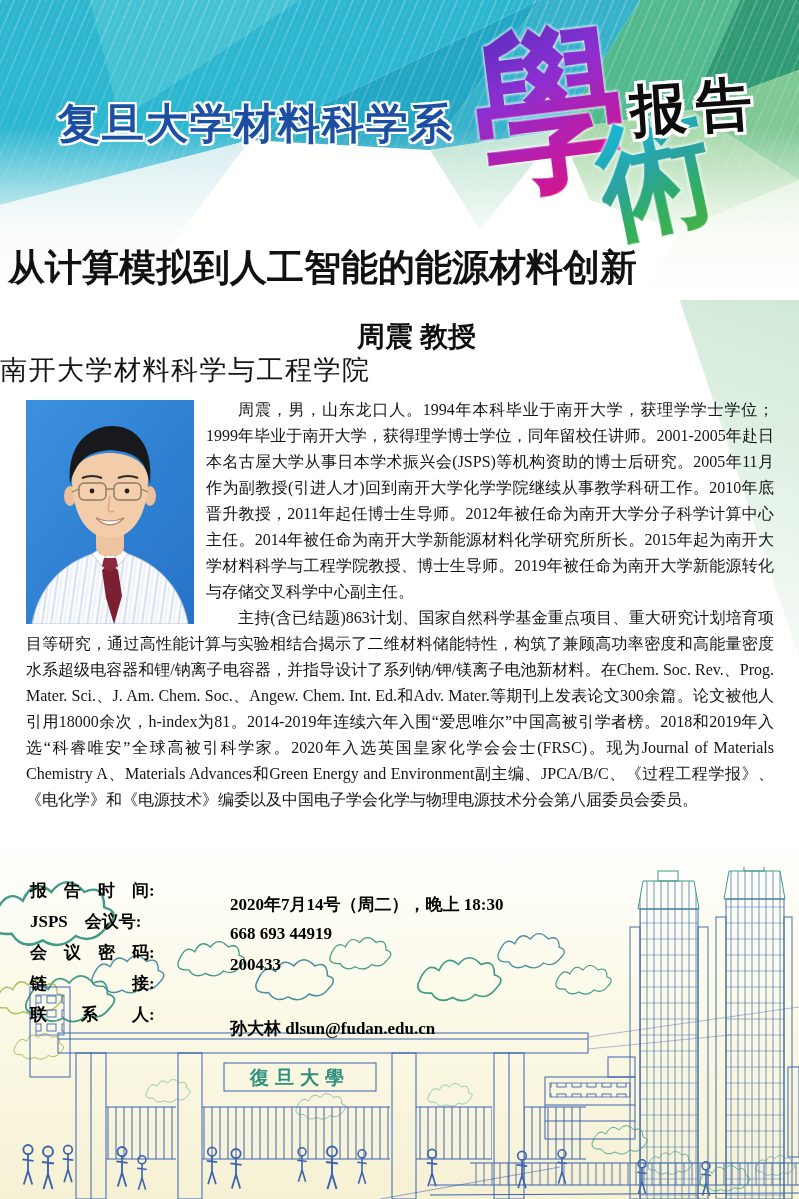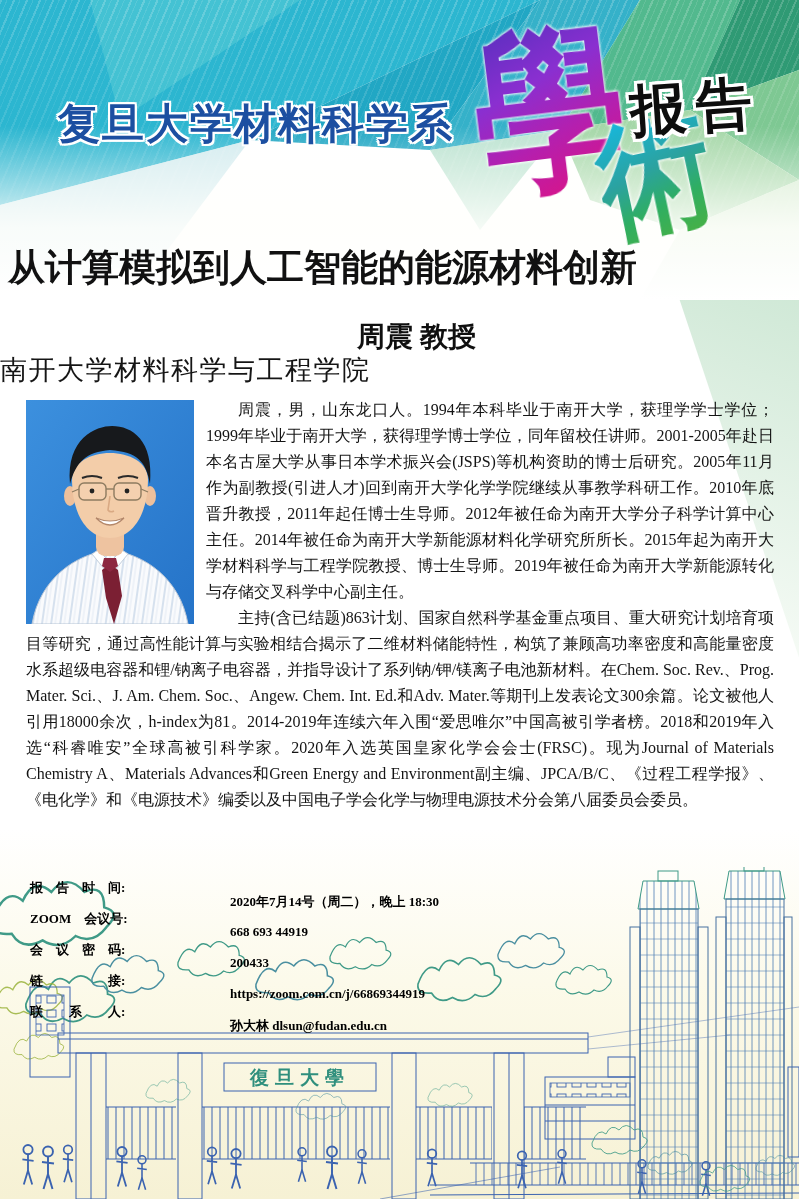--- a/index.html
+++ b/index.html
@@ -75,21 +75,21 @@
   }
   
   .bio{
     position:absolute;left:26px;top:397px;width:748px;z-index:5;
     font-size:16px;line-height:26px;text-align:justify;color:#141414;
   }
   .bio p{margin:0;text-indent:2em;}
   .photo-wrap{float:left;width:168px;height:224px;margin:3px 12px 4px 0;}
   
   .details{position:absolute;left:30px;top:879px;width:600px;z-index:6;
-    font-size:13px;font-weight:bold;color:#000;}
+    font-size:17px;font-weight:bold;color:#000;}
   .drow{position:relative;height:22px;margin-bottom:9px;white-space:nowrap;}
   .dlabel{display:inline-block;}
   .dvalue{position:absolute;left:200px;top:0;white-space:nowrap;margin-top:14px;}
   .dvalue.link{color:#000;text-decoration:none;}
   
   .footer-sketch{position:absolute;left:0;bottom:0;width:799px;height:332px;z-index:3;}
 </style>
 </head>
 <body>
 
@@ -174,30 +174,29 @@
     <p>周震，男，山东龙口人。1994年本科毕业于南开大学，获理学学士学位；1999年毕业于南开大学，获得理学博士学位，同年留校任讲师。2001-2005年赴日本名古屋大学从事日本学术振兴会(JSPS)等机构资助的博士后研究。2005年11月作为副教授(引进人才)回到南开大学化学学院继续从事教学科研工作。2010年底晋升教授，2011年起任博士生导师。2012年被任命为南开大学分子科学计算中心主任。2014年被任命为南开大学新能源材料化学研究所所长。2015年起为南开大学材料科学与工程学院教授、博士生导师。2019年被任命为南开大学新能源转化与存储交叉科学中心副主任。</p>
     <p>主持(含已结题)863计划、国家自然科学基金重点项目、重大研究计划培育项目等研究，通过高性能计算与实验相结合揭示了二维材料储能特性，构筑了兼顾高功率密度和高能量密度水系超级电容器和锂/钠离子电容器，并指导设计了系列钠/钾/镁离子电池新材料。在Chem. Soc. Rev.、Prog. Mater. Sci.、J. Am. Chem. Soc.、Angew. Chem. Int. Ed.和Adv. Mater.等期刊上发表论文300余篇。论文被他人引用18000余次，h-index为81。2014-2019年连续六年入围“爱思唯尔”中国高被引学者榜。2018和2019年入选“科睿唯安”全球高被引科学家。2020年入选英国皇家化学会会士(FRSC)。现为Journal of Materials Chemistry A、Materials Advances和Green Energy and Environment副主编、JPCA/B/C、《过程工程学报》、《电化学》和《电源技术》编委以及中国电子学会化学与物理电源技术分会第八届委员会委员。</p>
   </div>
 
   <div class="details">
     <div class="drow">
       <span class="dlabel">报　告　时　间:</span>
       <span class="dvalue">2020年7月14号（周二），晚上 18:30</span>
     </div>
     <div class="drow">
-      <span class="dlabel">ZOOM　会议号:</span>
+      <span class="dlabel">JSPS　会议号:</span>
       <span class="dvalue">668 693 44919</span>
     </div>
     <div class="drow">
       <span class="dlabel">会　议　密　码:</span>
       <span class="dvalue">200433</span>
     </div>
     <div class="drow">
       <span class="dlabel">链　　　　　接:</span>
-      <span class="dvalue link">https://zoom.com.cn/j/66869344919</span>
     </div>
     <div class="drow">
       <span class="dlabel">联　　系　　人:</span>
       <span class="dvalue">孙大林  dlsun@fudan.edu.cn</span>
     </div>
   </div>
 
   <svg class="footer-sketch" viewBox="0 0 799 332" xmlns="http://www.w3.org/2000/svg" aria-hidden="true">
     <defs>
       <pattern id="fence" width="8" height="60" patternUnits="userSpaceOnUse">

